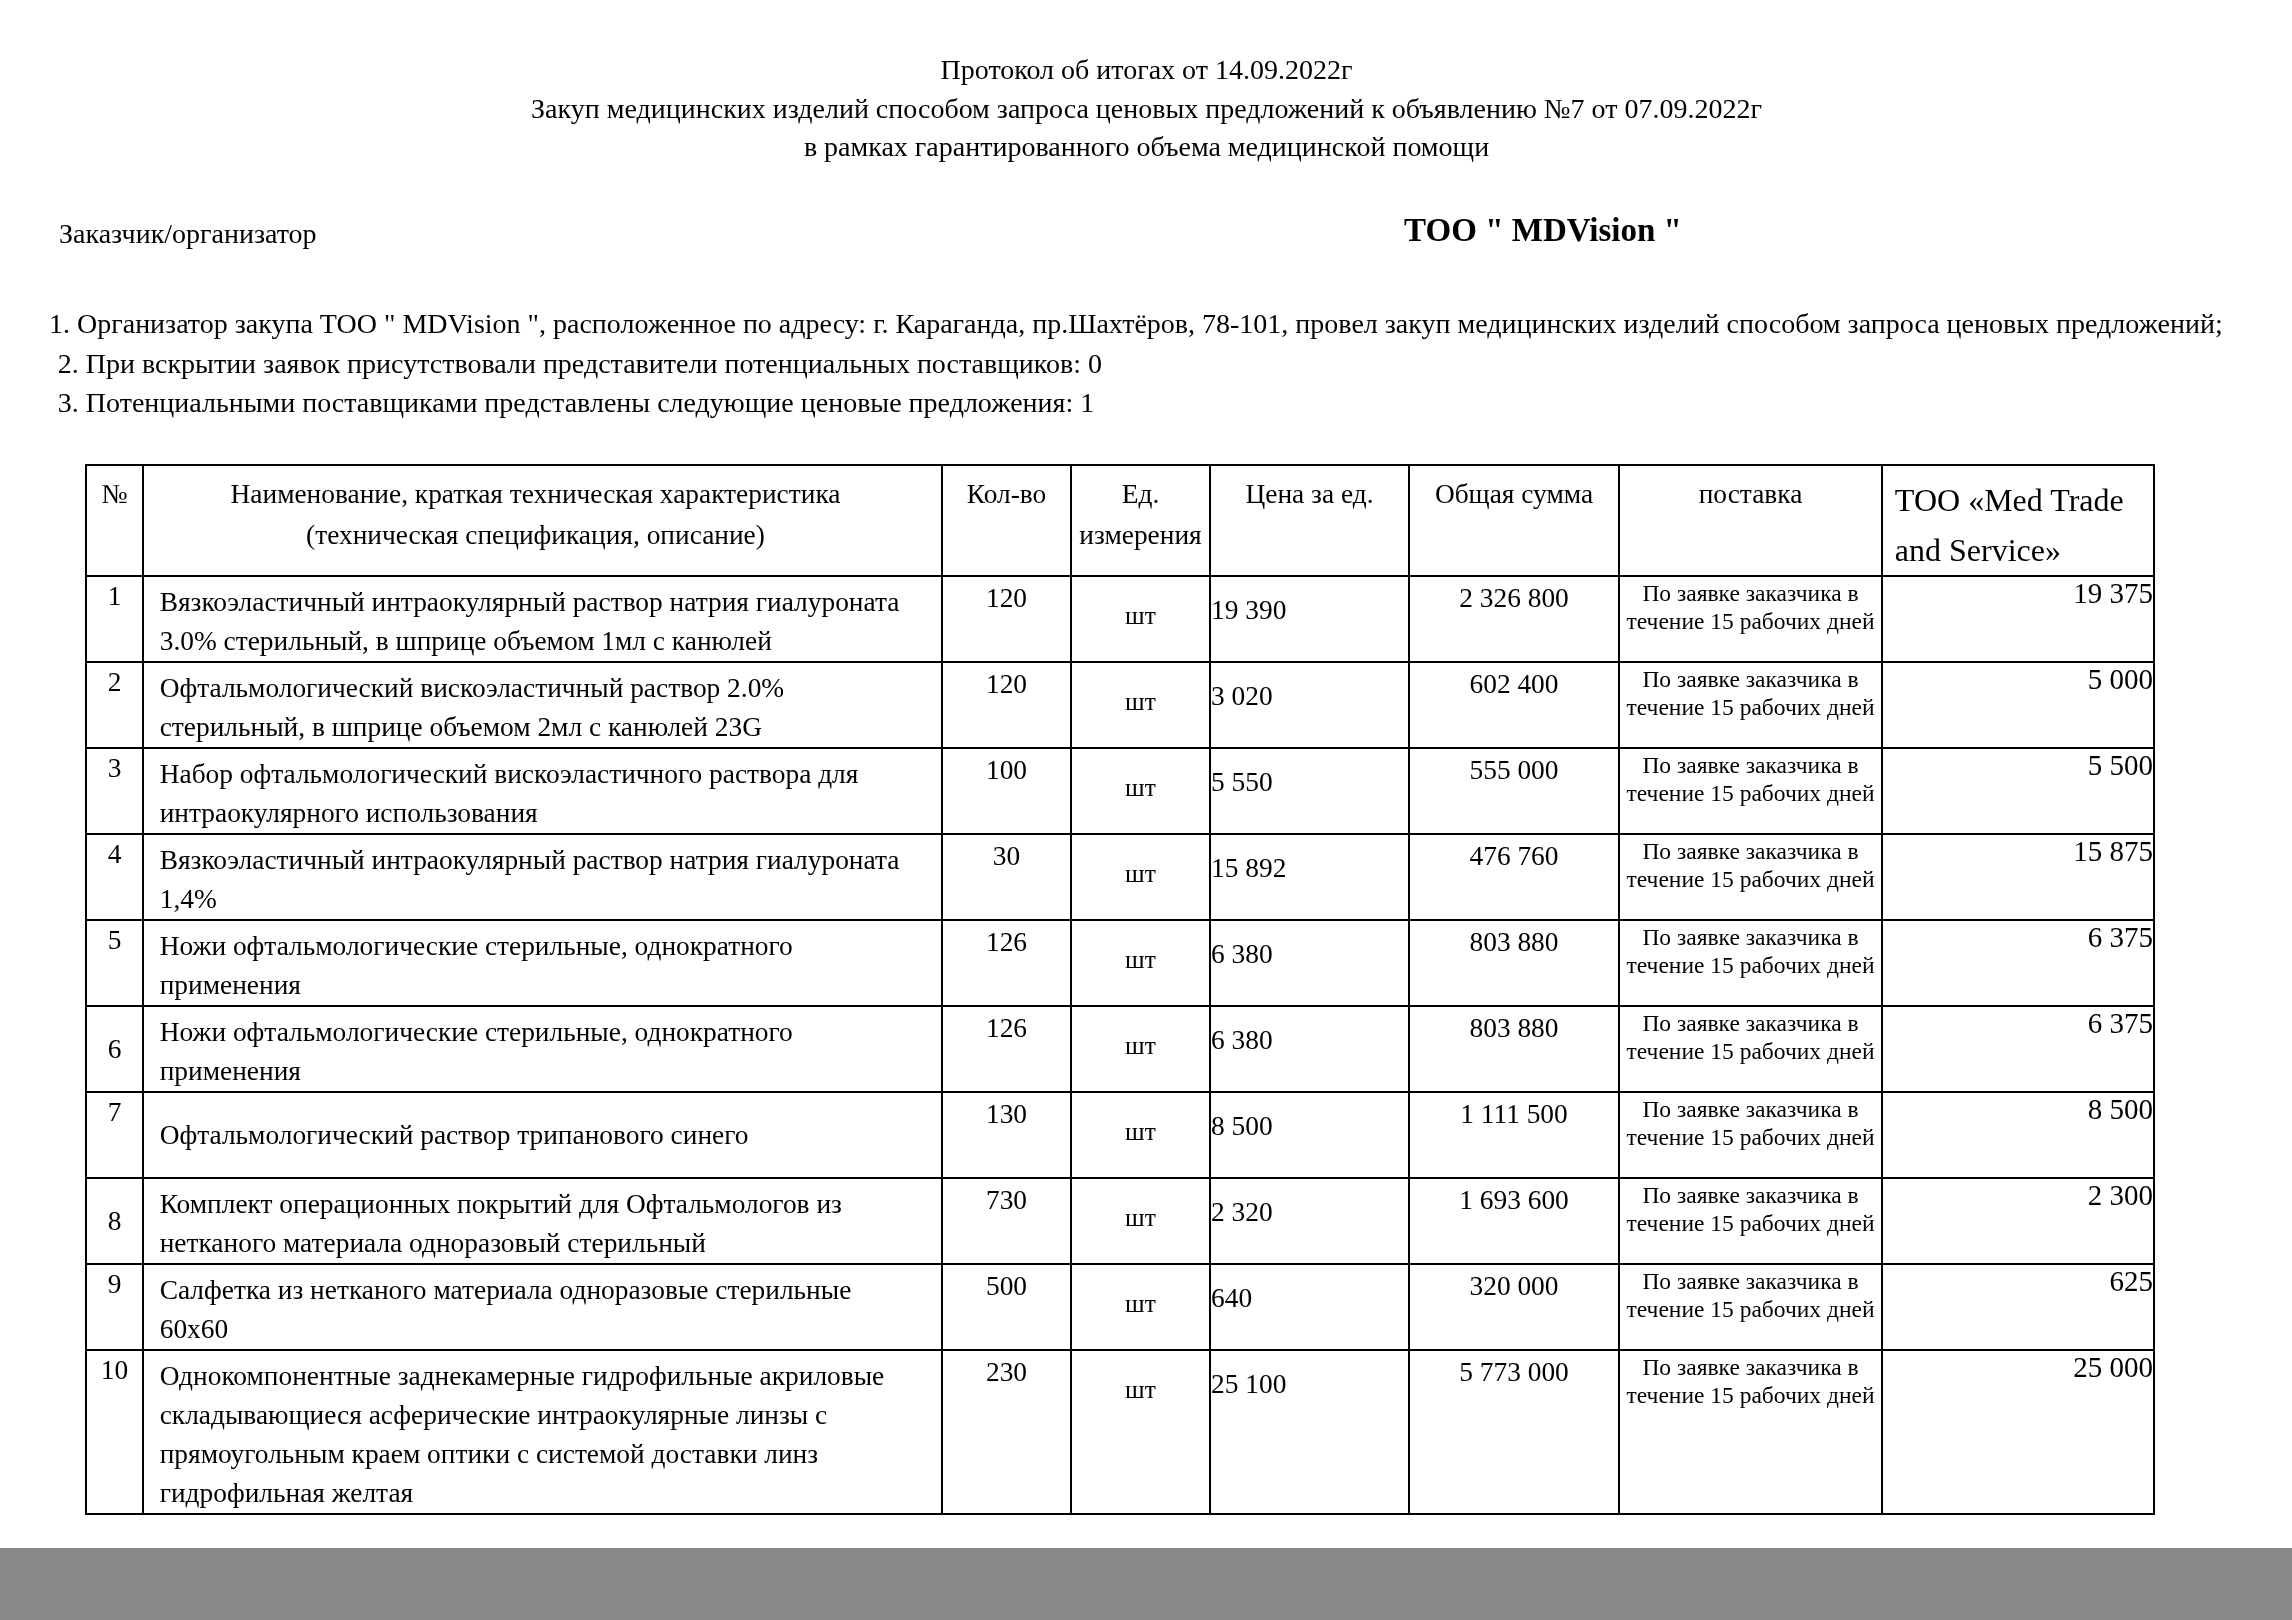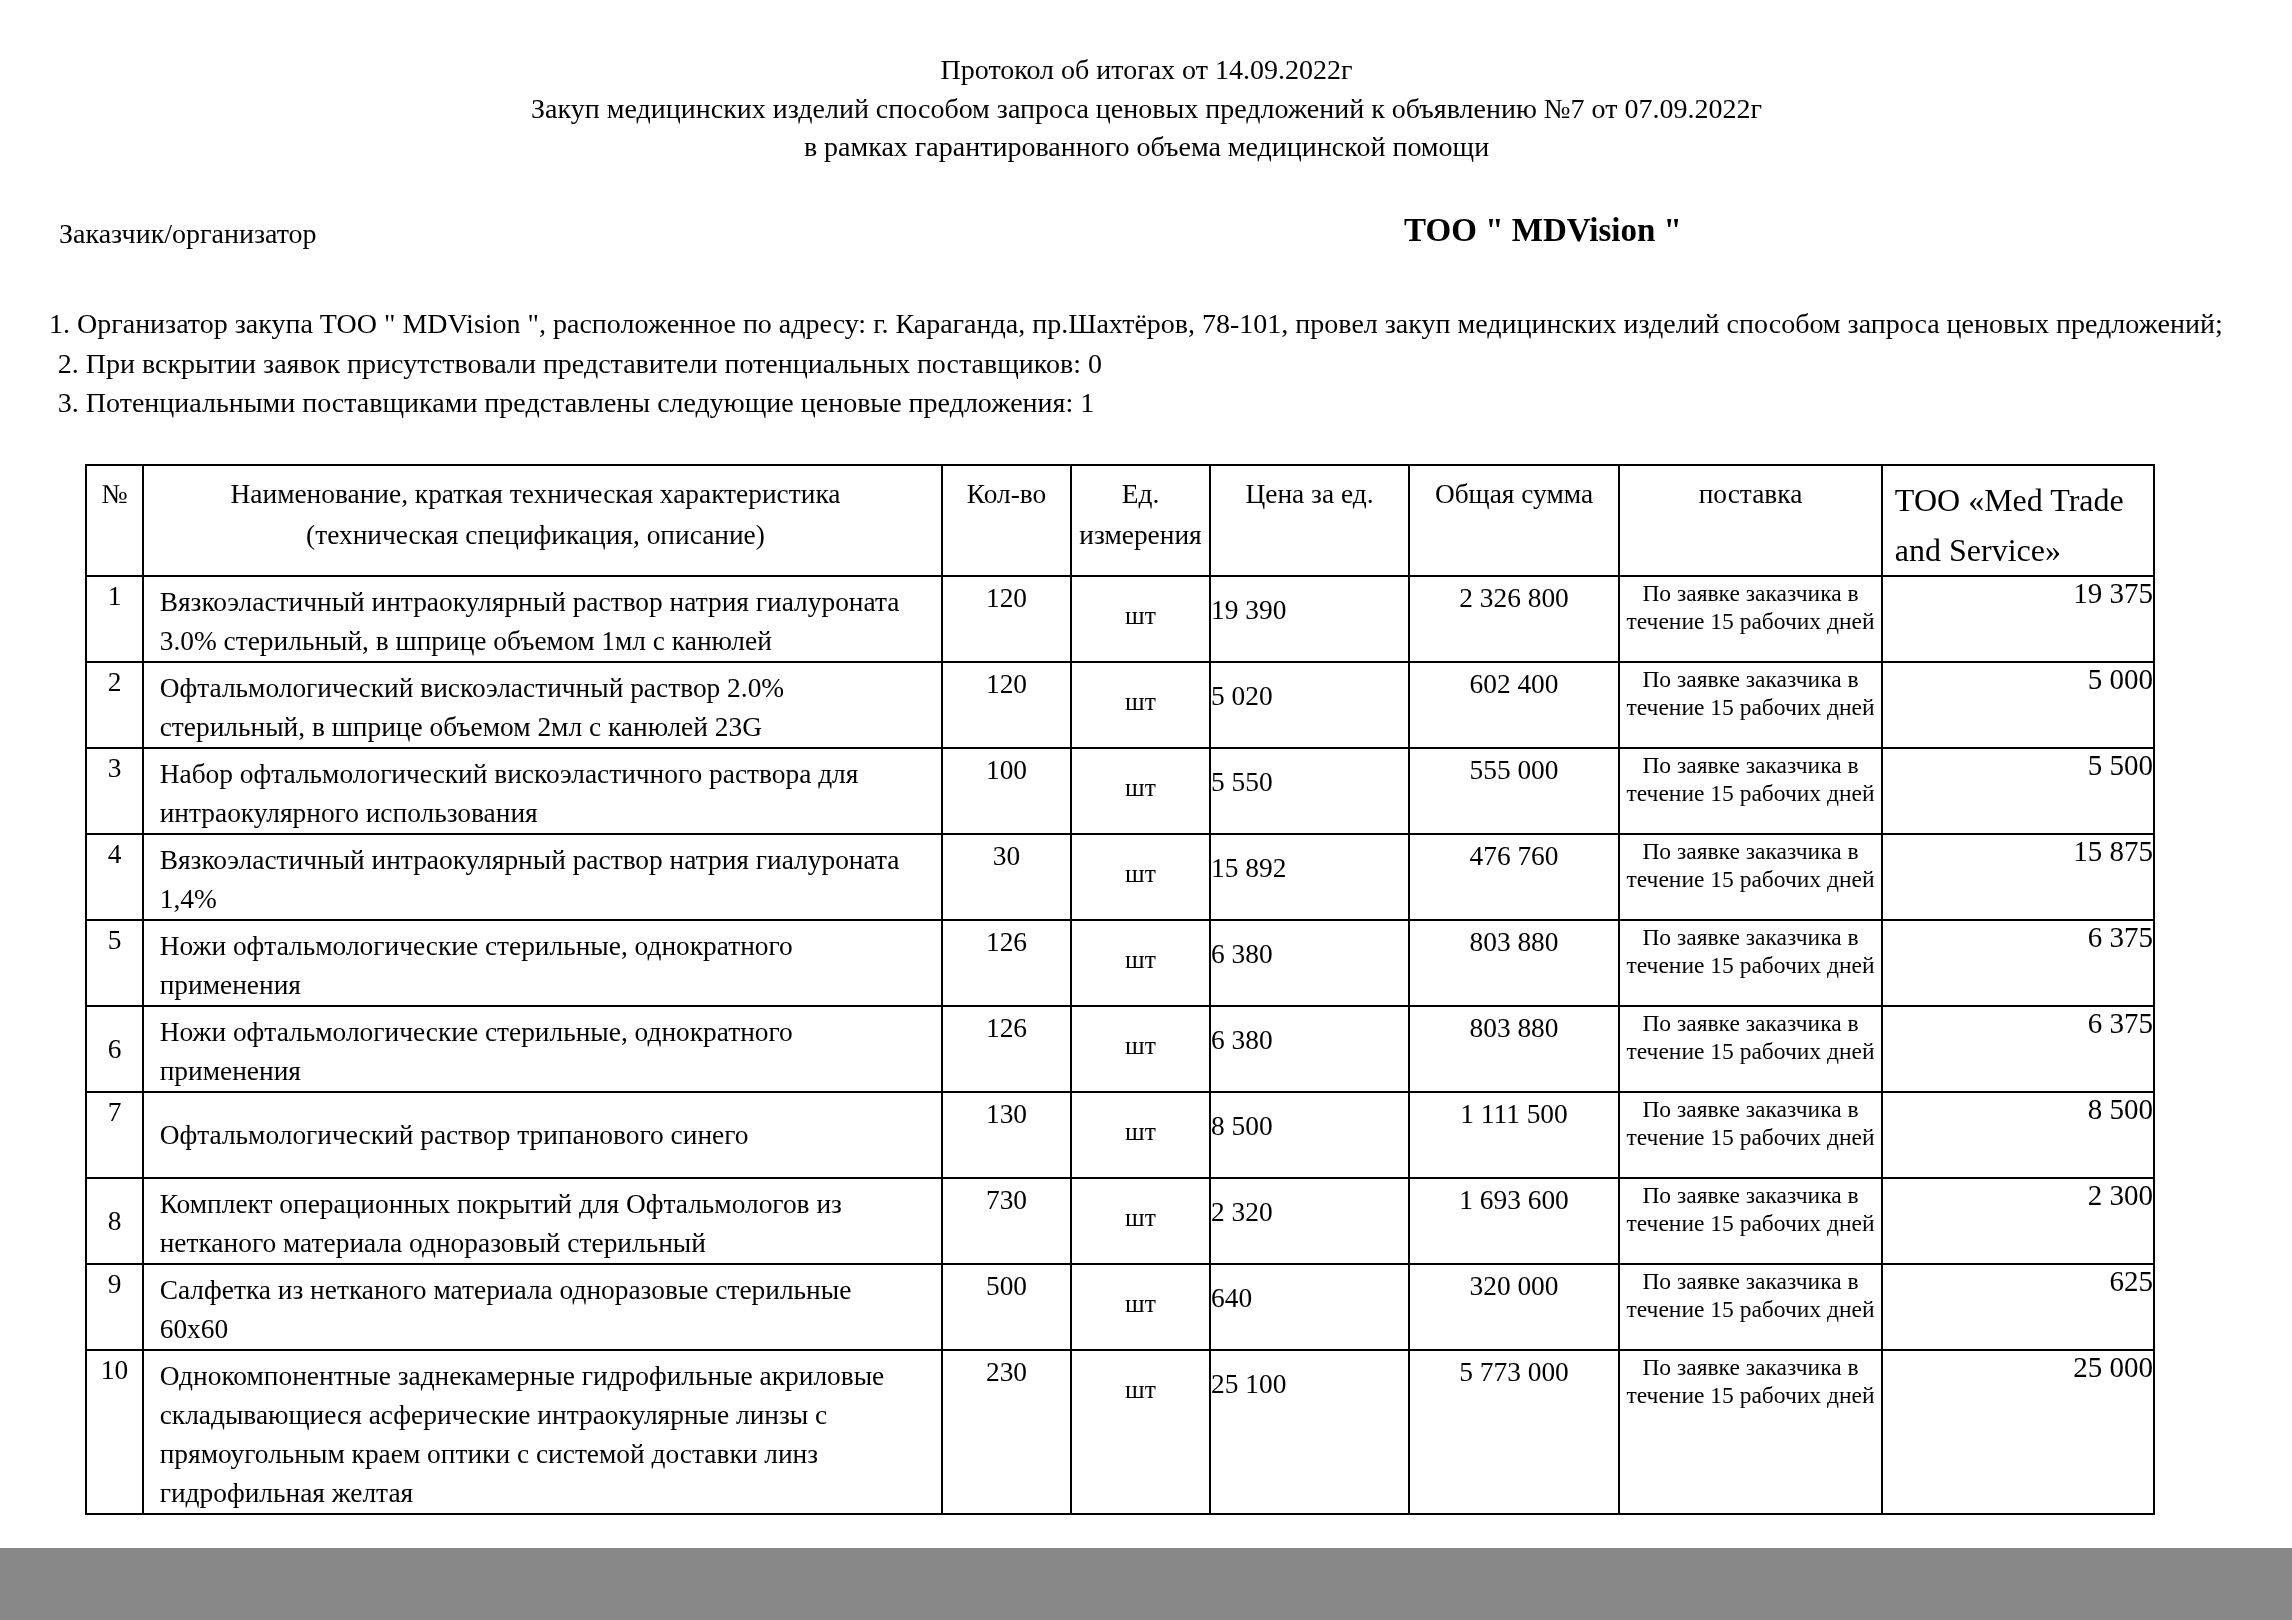--- a/index.html
+++ b/index.html
@@ -160,21 +160,21 @@
       <td class="col-price">19 390</td>
       <td class="col-total">2 326 800</td>
       <td class="col-delivery">По заявке заказчика в течение 15 рабочих дней</td>
       <td class="col-supplier-price">19 375</td>
     </tr>
         <tr>
       <td class="col-num">2</td>
       <td class="col-name">Офтальмологический вискоэластичный раствор 2.0% стерильный, в шприце объемом 2мл с канюлей 23G</td>
       <td class="col-qty">120</td>
       <td class="col-unit">шт</td>
-      <td class="col-price">5 020</td>
+      <td class="col-price">3 020</td>
       <td class="col-total">602 400</td>
       <td class="col-delivery">По заявке заказчика в течение 15 рабочих дней</td>
       <td class="col-supplier-price">5 000</td>
     </tr>
         <tr>
       <td class="col-num">3</td>
       <td class="col-name">Набор офтальмологический вискоэластичного раствора для интраокулярного использования</td>
       <td class="col-qty">100</td>
       <td class="col-unit">шт</td>
       <td class="col-price">5 550</td>

